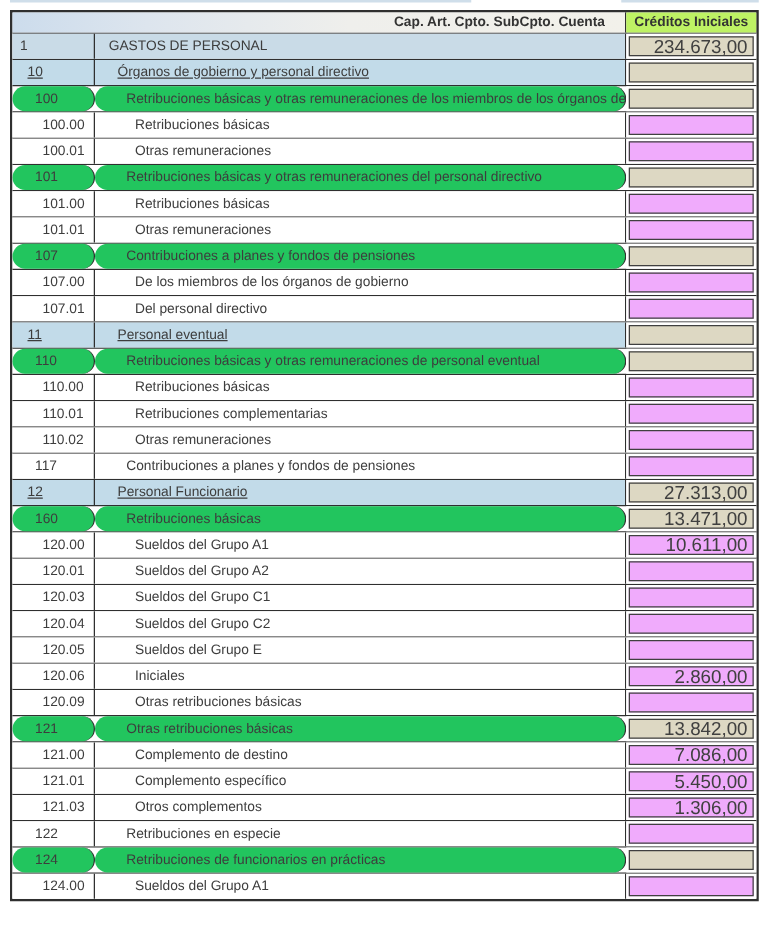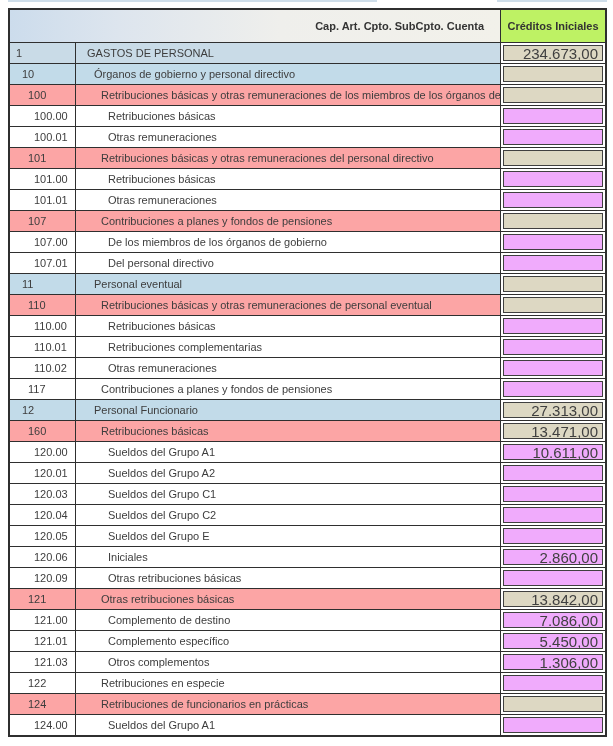--- a/index.html
+++ b/index.html
@@ -8,21 +8,21 @@
     font-family:"Liberation Sans","DejaVu Sans",sans-serif;
     position:relative;
   }
   .top-sliver{position:absolute;top:0;height:2px;background:#cfdeea;}
   .budget-table{
     position:absolute;left:8px;top:8px;width:599px;
     border:2px solid #2f2f2f;box-sizing:border-box;
     background:#ffffff;
   }
   .header-row{
-    display:flex;height:32px;box-sizing:border-box;
+    display:flex;height:16px;box-sizing:border-box;
   }
   .header-left{
     flex:1;display:flex;align-items:center;justify-content:flex-end;
     padding-right:16px;
     background:linear-gradient(to right,#ccdcec 0%,#dde5ee 22%,#efefec 55%,#f2f1ea 100%);
     border-right:1px solid #2f2f2f;box-sizing:border-box;
     font-size:11px;font-weight:bold;color:#333333;
   }
   .header-value{
     width:104px;display:flex;align-items:center;justify-content:center;
@@ -32,22 +32,22 @@
   .t-row{
     display:flex;height:21px;box-sizing:border-box;
     border-top:1px solid #2f2f2f;background:#ffffff;
   }
   .cell{display:flex;align-items:center;box-sizing:border-box;
     font-size:11px;color:#3d3d3d;white-space:nowrap;overflow:hidden;}
   .cell.code{width:66px;border-right:1px solid #2f2f2f;}
   .cell.desc{flex:1;border-right:1px solid #2f2f2f;}
   .cell.val{width:104px;background:#ffffff;padding:2px;}
   .band-l1 .code,.band-l1 .desc{background:#c9dbe7;}
-  .band-l2 .code,.band-l2 .desc{background:#c2dbe9;}
-  .band-l3 .code,.band-l3 .desc{background:#fca5a5;}
+  .band-l2 .code,.band-l2 .desc{background:#c2dbe9;text-decoration:underline;}
+  .band-l3 .code,.band-l3 .desc{background:#22c55e;border-radius:10px;}
   .band-white .code,.band-white .desc{background:#ffffff;}
   .code.lvl1{padding-left:6px;}  .desc.lvl1{padding-left:11px;}
   .code.lvl2{padding-left:12px;} .desc.lvl2{padding-left:18px;}
   .code.lvl3{padding-left:18px;} .desc.lvl3{padding-left:25px;}
   .code.lvl4{padding-left:24px;} .desc.lvl4{padding-left:32px;}
   .val-box{
     flex:1;height:100%;box-sizing:border-box;border:1px solid #404040;
     display:flex;align-items:center;justify-content:flex-end;
     padding-right:4px;font-size:15px;color:#404040;
   }

